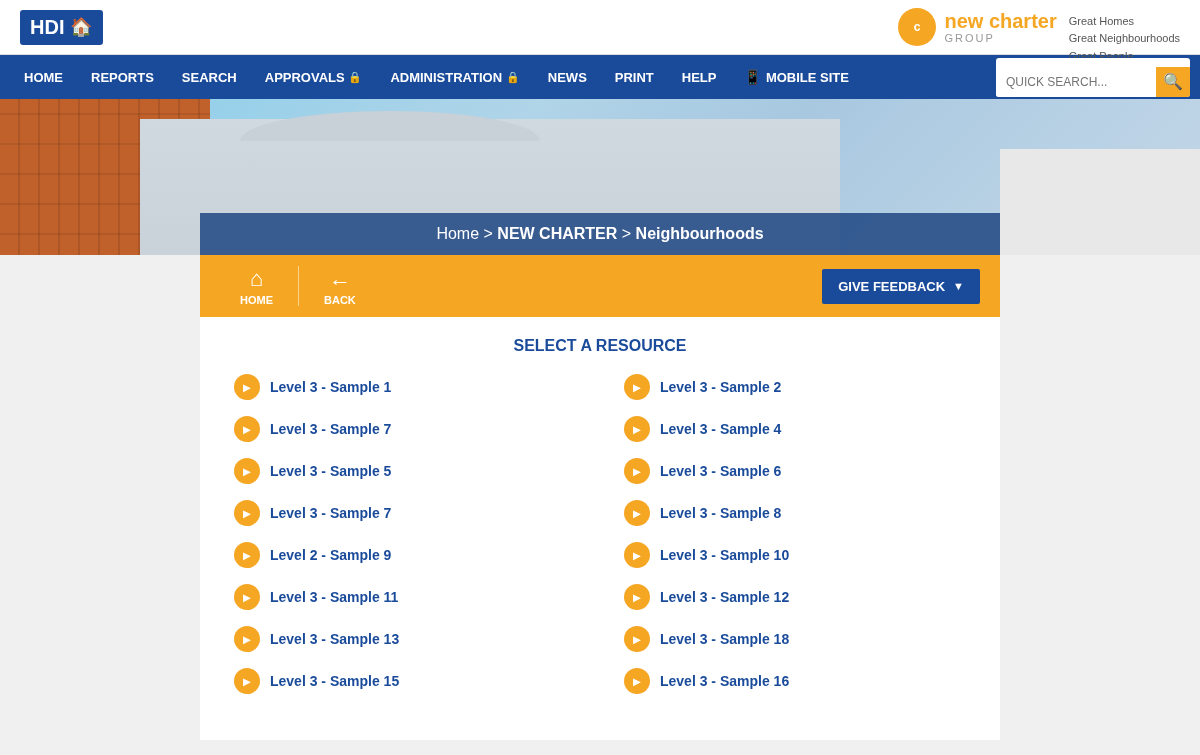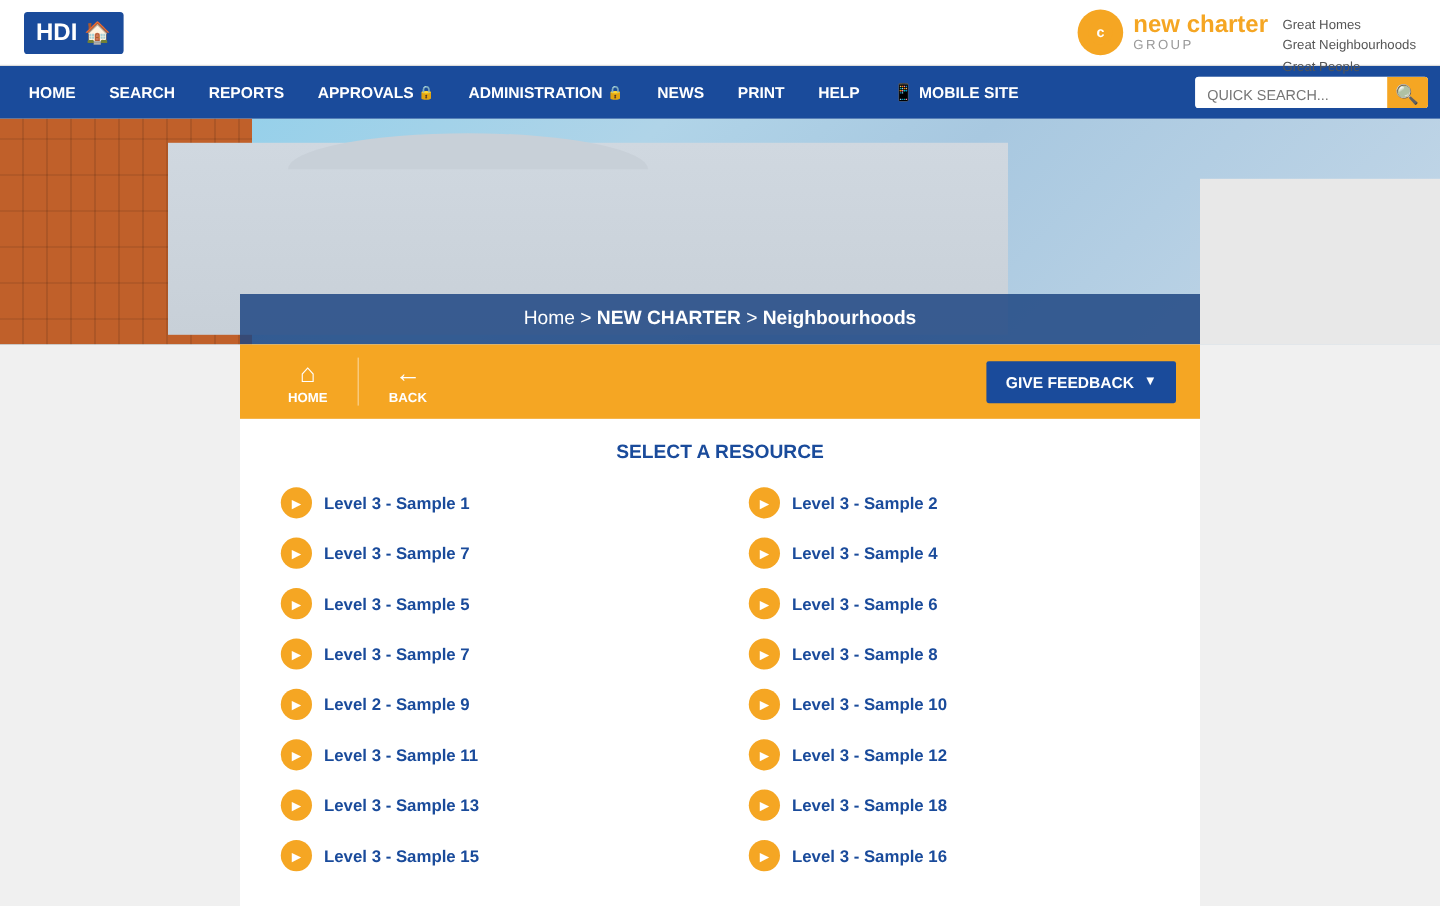--- a/index.html
+++ b/index.html
@@ -103,25 +103,25 @@
     .lock-icon {
       margin-left: 4px;
       font-size: 11px;
     }
     .mobile-icon {
       margin-right: 4px;
       font-size: 14px;
     }
     .quick-search-wrap {
       display: flex;
-      align-items: flex-start;
+      align-items: flex-end;
       background: #fff;
       border-radius: 3px;
       overflow: hidden;
-      height: 26px;
+      height: 39px;
     }
     .quick-search-input {
       border: none;
       outline: none;
       padding: 0 10px;
       font-size: 12px;
       color: #999;
       width: 160px;
       height: 30px;
     }
@@ -134,21 +134,21 @@
       display: flex;
       align-items: center;
       justify-content: center;
       color: white;
       font-size: 16px;
     }
 
     
     .hero-area {
       position: relative;
-      height: 188px;
+      height: 156px;
       background: linear-gradient(135deg, #87CEEB 0%, #b0d4e8 40%, #a8c8e0 60%, #c5d8e8 100%);
       overflow: hidden;
     }
     .hero-building-left {
       position: absolute;
       left: 0;
       bottom: 0;
       width: 210px;
       height: 200px;
       background: #c0602a;
@@ -357,22 +357,22 @@
         <div>Great Homes</div>
         <div>Great Neighbourhoods</div>
         <div>Great People</div>
       </div>
     </div>
   </div>
 
   <div class="nav-bar">
     <div class="nav-items">
       <a class="nav-item">HOME</a>
+      <a class="nav-item">REPORTS</a>
       <a class="nav-item">SEARCH</a>
-      <a class="nav-item">REPORTS</a>
       <a class="nav-item">APPROVALS <span class="lock-icon">🔒</span></a>
       <a class="nav-item">ADMINISTRATION <span class="lock-icon">🔒</span></a>
       <a class="nav-item">NEWS</a>
       <a class="nav-item">PRINT</a>
       <a class="nav-item">HELP</a>
       <a class="nav-item"><span class="mobile-icon">📱</span>MOBILE SITE</a>
     </div>
     <div class="quick-search-wrap">
       <input class="quick-search-input" type="text" placeholder="QUICK SEARCH..." style="">
       <button class="quick-search-btn">

